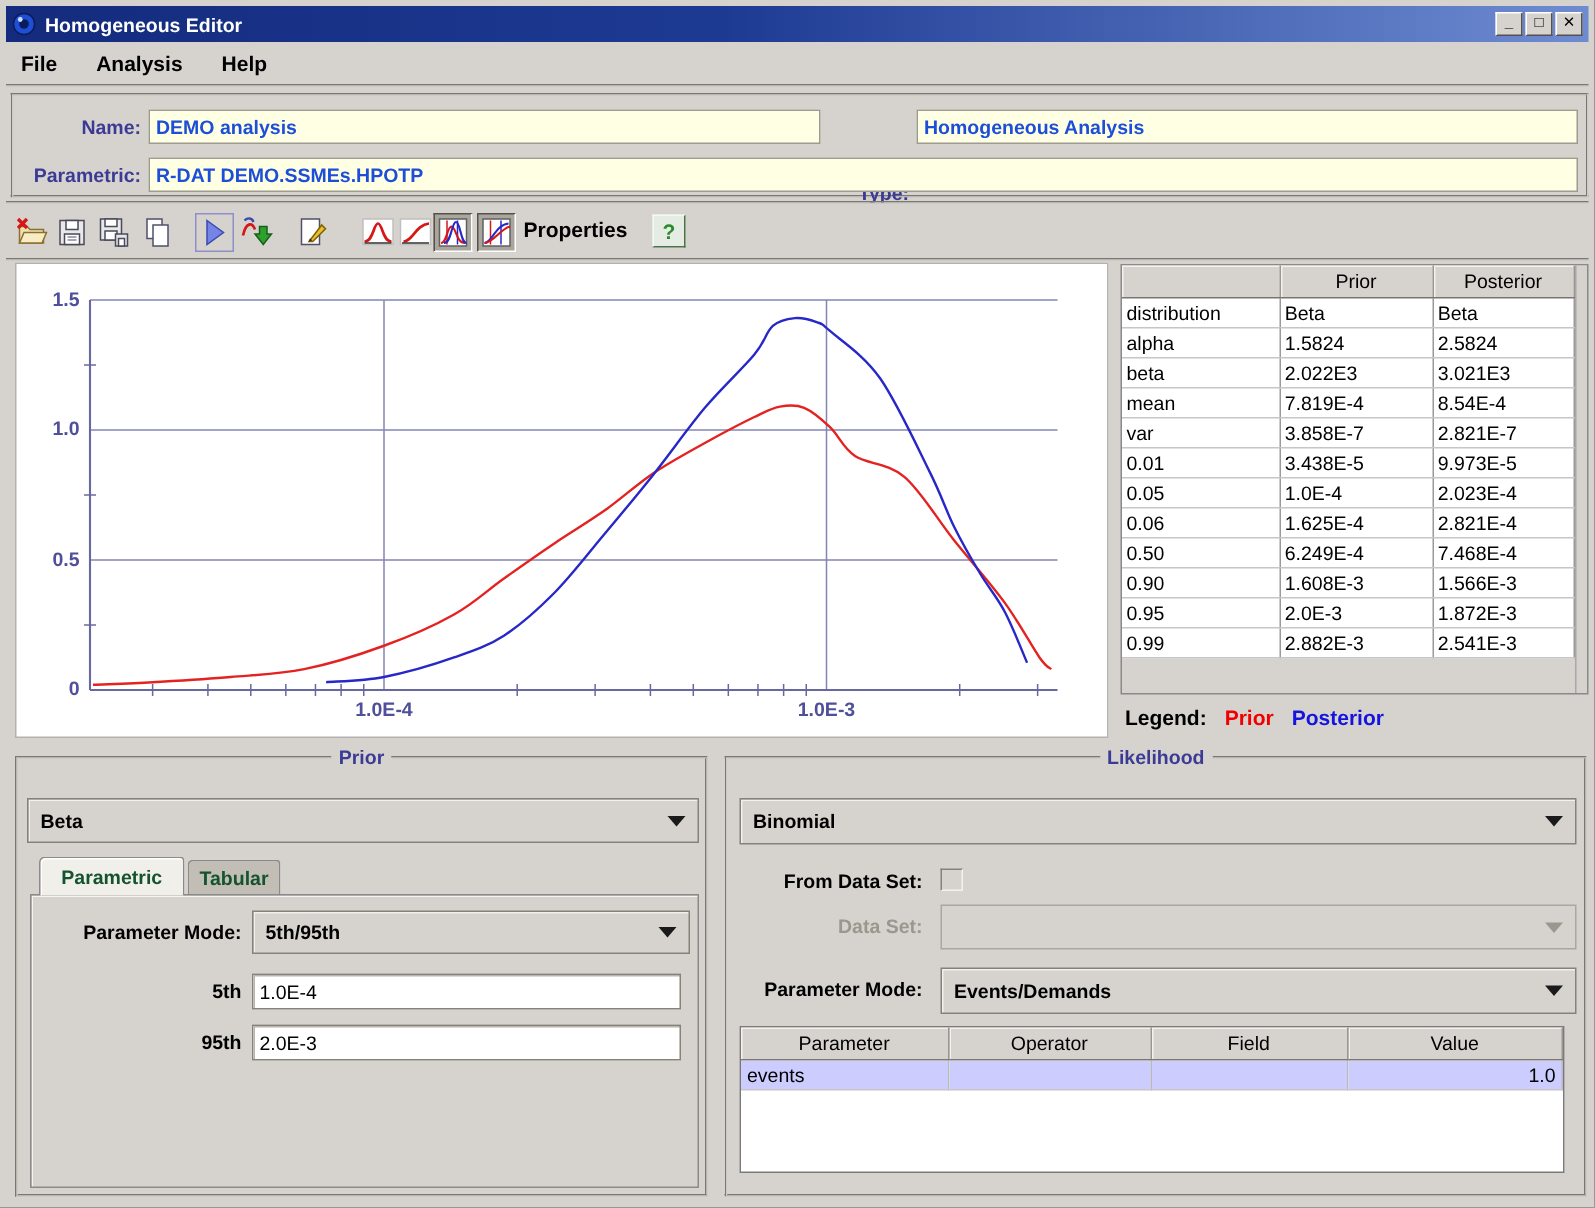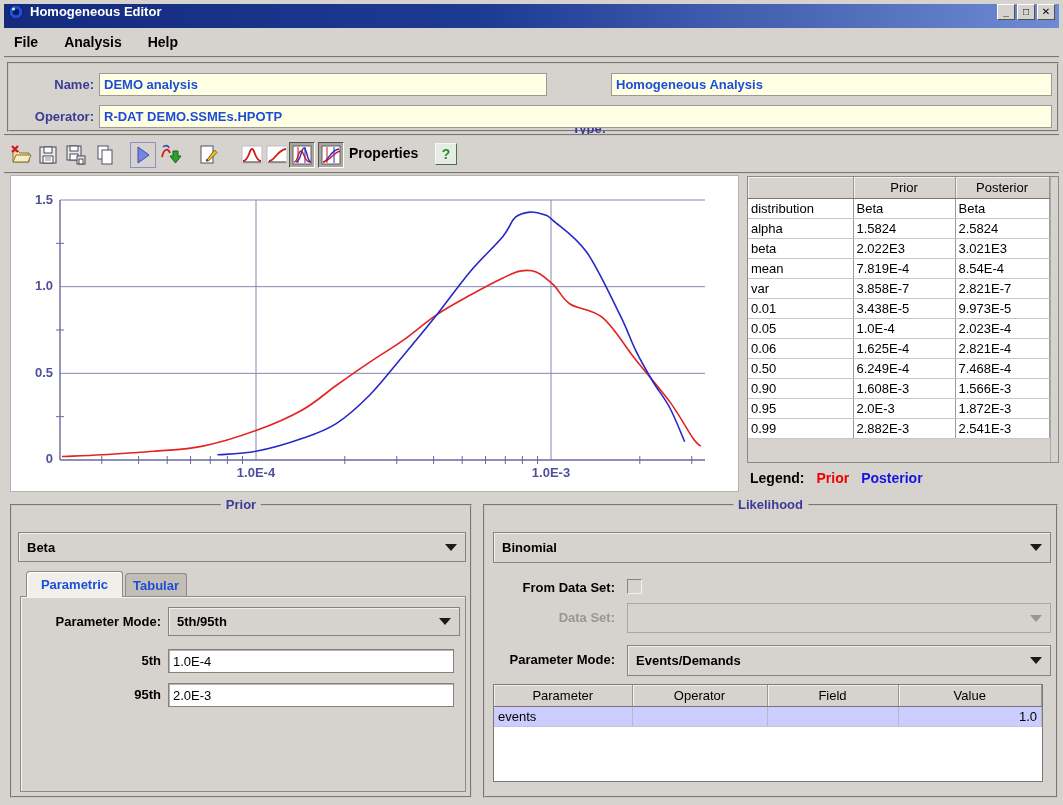--- a/index.html
+++ b/index.html
@@ -5,21 +5,21 @@
   html,body{margin:0;padding:0;background:#808080;}
   *{box-sizing:border-box;font-family:"Liberation Sans","DejaVu Sans",sans-serif;}
   #window{
     position:relative;width:1063px;height:805px;background:#d6d3ce;
     border:2px solid #d6d3ce;outline:1px solid #4a4a6a;overflow:hidden;
   }
   
   .titlebar{
     position:absolute;left:2px;top:2px;right:2px;height:24px;
     background:linear-gradient(90deg,#142b7d 0%,#1d3a93 45%,#6e8bd2 100%);
-    display:flex;padding:0 4px;
+    display:flex;align-items:center;padding:0 4px;
   }
   .titlebar .title{color:#fff;font-weight:bold;font-size:13px;margin-left:6px;flex:1;}
   .winbtns{display:flex;gap:2px;}
   .winbtn{
     width:18px;height:16px;background:#d6d3ce;font-size:10px;font-weight:bold;color:#000;
     border:1px solid;border-color:#fff #55524c #55524c #fff;
     display:flex;align-items:center;justify-content:center;line-height:1;
   }
   
   .menubar{
@@ -96,21 +96,21 @@
   .wfield{
     position:absolute;background:#fff;border:1px solid #858278;box-shadow:inset 1px 1px 0 #b8b5b0;
     font-size:13px;color:#000;padding:0 4px;outline:none;
   }
   .checkbox{
     position:absolute;width:15px;height:15px;background:#d6d3ce;
     border:1px solid;border-color:#85827a #f4f2ee #f4f2ee #85827a;
   }
   
   .tab{
-    position:absolute;font-weight:bold;font-size:13px;color:#1d4ed8;
+    position:absolute;font-weight:bold;font-size:13px;color:#14532d;
     border:1px solid #8a8a8a;border-bottom:none;border-radius:4px 3px 0 0;
     display:flex;align-items:center;justify-content:center;
   }
   .tab.sel{background:#f0efea;z-index:3;box-shadow:inset 1px 1px 0 #fff;}
   .tab.unsel{background:#c2beb6;}
   .tabpanel{
     position:absolute;border:1px solid #8a8a8a;box-shadow:inset 1px 1px 0 rgba(255,255,255,.75);
     background:#d6d3ce;z-index:2;
   }
   
@@ -148,21 +148,21 @@
     <span class="menuitem">File</span>
     <span class="menuitem">Analysis</span>
     <span class="menuitem">Help</span>
   </div>
 
   <div class="formpanel">
     <span class="flabel" style="left:0px;top:9px;width:85px;padding-left:34px;">Name:</span>
     <input class="yfield" style="left: 90px; top: 9px; width: 448px;" value="DEMO analysis">
     <span class="flabel" style="left:500px;top:9px;width:97px;margin-top:44px;">Type:</span>
     <input class="yfield" style="left: 602px; top: 9px; width: 441px;" value="Homogeneous Analysis">
-    <span class="flabel" style="left:0px;top:41px;width:85px;">Operator:</span>
+    <span class="flabel" style="left:0px;top:41px;width:85px;">Parametric:</span>
     <input class="yfield" style="left: 90px; top: 41px; width: 953px;" value="R-DAT DEMO.SSMEs.HPOTP">
   </div>
 
   <div class="toolbar">
     <div class="tbtn" style="left:4px;">
       <svg width="22" height="22" viewBox="0 0 22 22">
         <path d="M3 7 L3 18 L19 18 L19 9 L10 9 L8 7 Z" fill="#f0e0ae" stroke="#8a7030"></path>
         <path d="M3 18 L6 11 L21 11 L18 18 Z" fill="#f7ecc4" stroke="#8a7030"></path>
         <path d="M2 2 L8 8 M8 2 L2 8" stroke="#d41818" stroke-width="2.2"></path>
       </svg>

